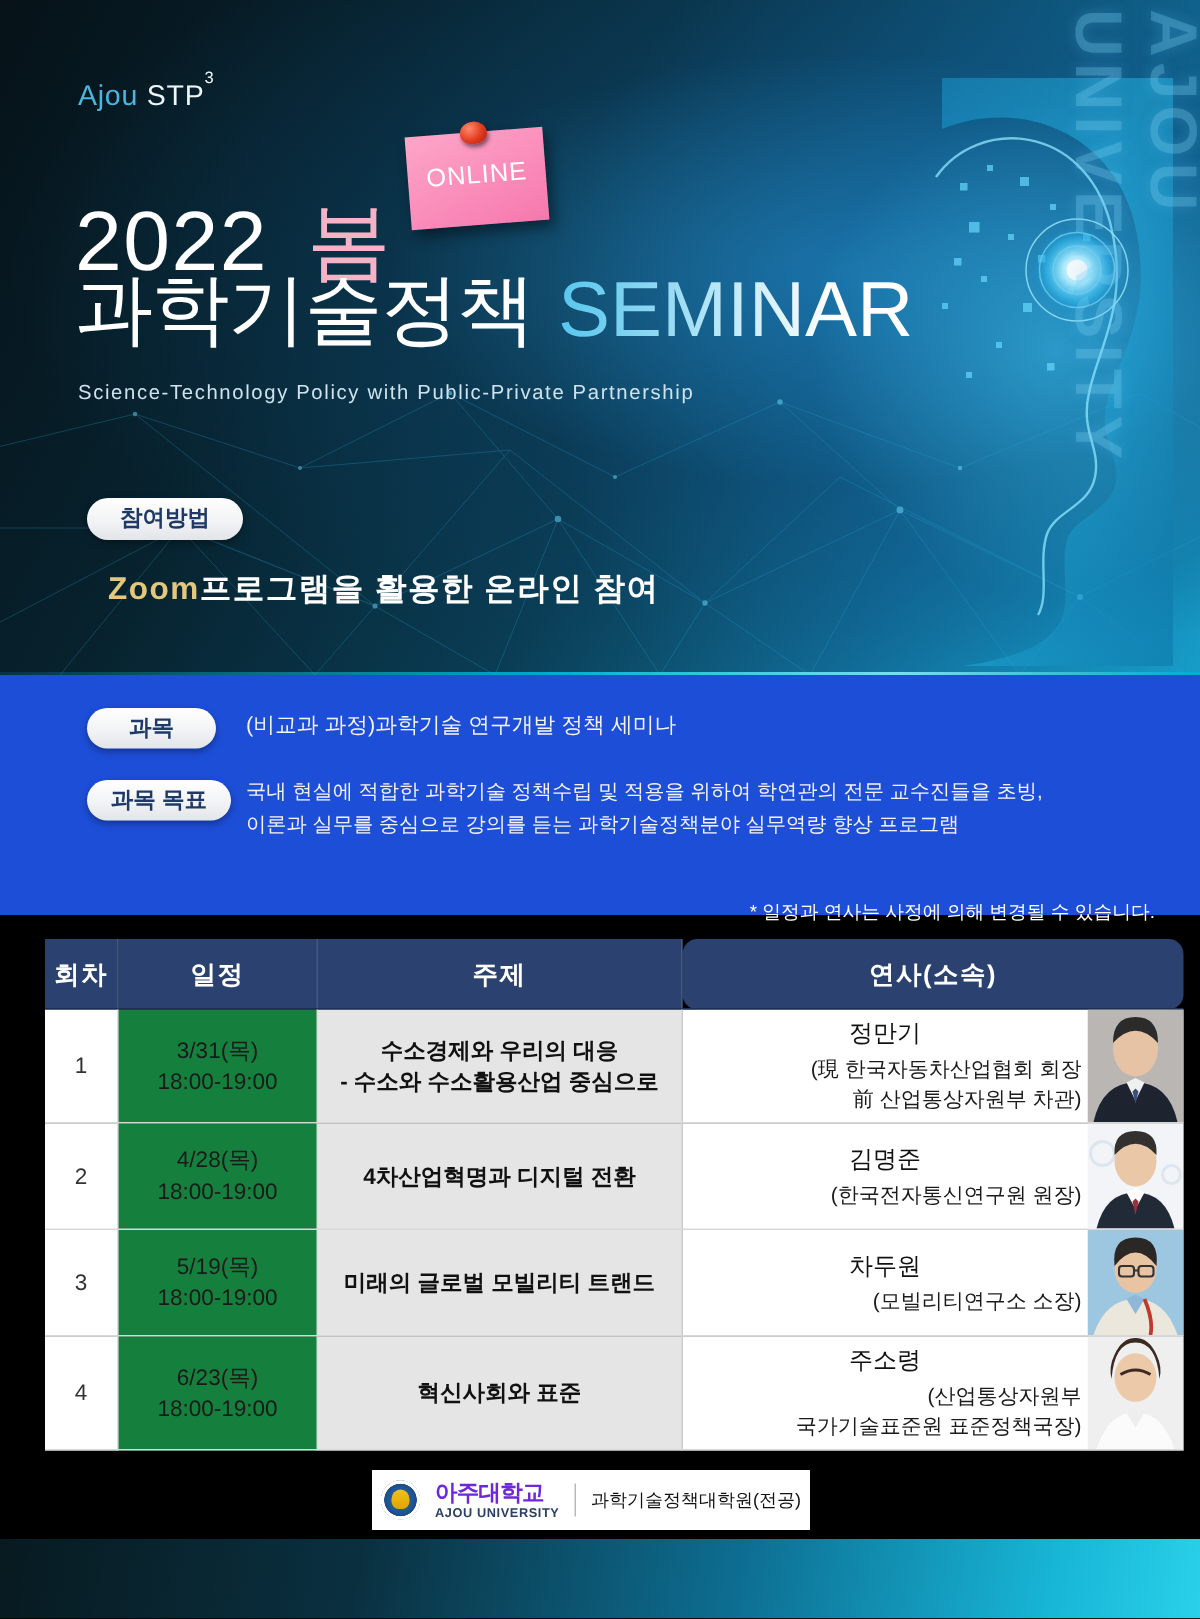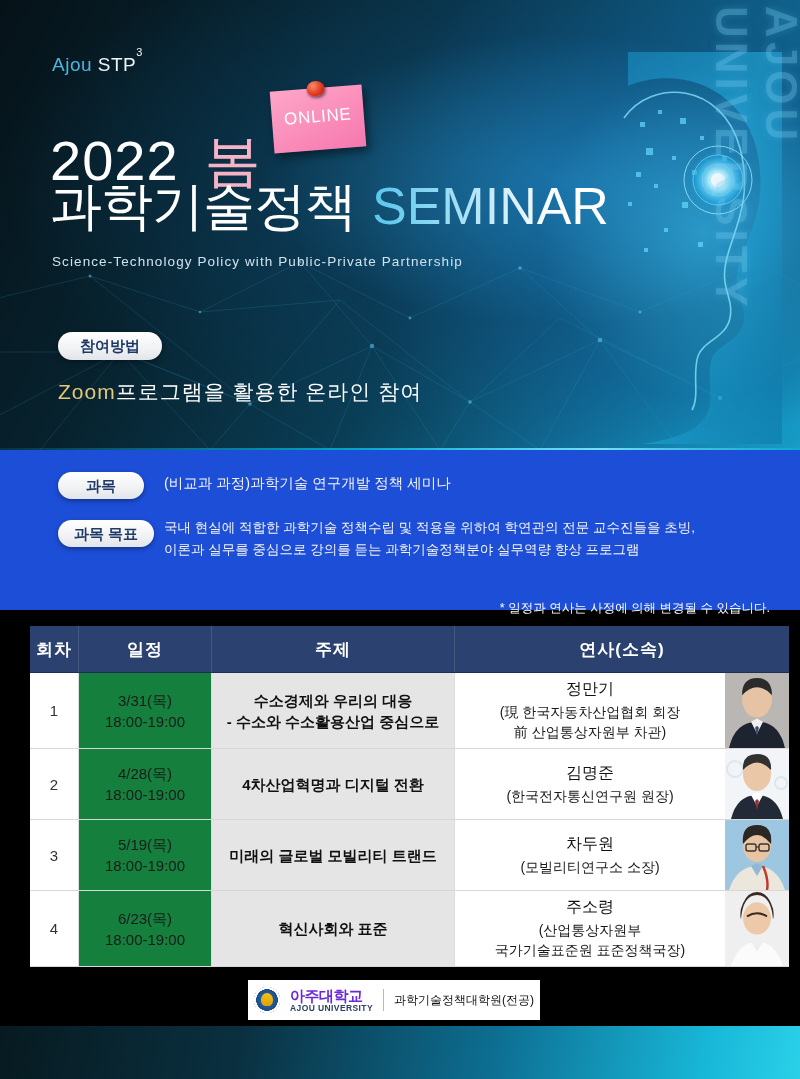--- a/index.html
+++ b/index.html
@@ -43,47 +43,47 @@
         font-size:44px;font-weight:700;letter-spacing:4px;color:rgba(120,205,240,0.30);
         text-shadow:0 0 9px rgba(100,200,255,.25);}
 
   
   .aihead{position:absolute;right:18px;top:52px;width:250px;height:392px;opacity:.95;}
 
   .badge{display:inline-block;border-radius:20px;text-align:center;
          background:linear-gradient(180deg,#ffffff 0%,#f2f3f5 55%,#e2e5e9 100%);
          color:#1f3a66;font-weight:700;box-shadow:0 2px 5px rgba(0,0,0,.35);}
   .badge-join{position:absolute;left:58px;top:332px;width:104px;height:28px;line-height:28px;font-size:15px;}
-  .join-text{position:absolute;left:58px;top:378px;font-size:21px;color:#ffffff;letter-spacing:1px;font-weight:400;}
+  .join-text{position:absolute;left:72px;top:378px;font-size:21px;color:#ffffff;letter-spacing:1px;font-weight:700;}
   .join-text .zoom{color:#e3c77a;}
 
   
   .info{position:absolute;left:0;top:450px;width:800px;height:160px;background:#1d4ed8;}
   .badge-sub{position:absolute;left:58px;top:22px;width:86px;height:27px;line-height:27px;font-size:15px;}
   .badge-goal{position:absolute;left:58px;top:70px;width:96px;height:27px;line-height:27px;font-size:15px;}
   .info-sub{position:absolute;left:164px;top:24px;font-size:14.5px;color:#f3f3f3;}
   .info-goal{position:absolute;left:164px;top:67px;font-size:13.5px;color:#f3f3f3;line-height:22px;width:620px;}
 
   .note{position:absolute;right:30px;top:600px;font-size:12.5px;color:#ffffff;}
 
   
   .tbl{position:absolute;left:30px;top:626px;width:740px;border-collapse:collapse;table-layout:fixed;}
   .tbl th{background:#2b4270;color:#ffffff;font-size:17px;font-weight:700;height:44px;
           border-right:1px solid #46587f;border-bottom:1px solid #1d3053;letter-spacing:1px;}
-  .tbl th:last-child{border-right:none;}
+  .tbl th:last-child{border-right:none;border-radius:10px;}
   .tbl td{border-right:1px solid #dcdcdc;border-bottom:1px solid #d8d8d8;text-align:center;vertical-align:middle;}
   .tbl td:last-child{border-right:none;}
   .c-no{width:46px;background:#ffffff;font-size:15px;color:#333;}
   .c-date{width:130px;background:#15803d;font-size:15px;color:#1a1a1a;line-height:21px;}
   .c-topic{width:230px;background:#e5e5e5;font-size:15px;font-weight:700;color:#111;line-height:21px;padding:0 6px;}
   .c-speaker{width:334px;background:#ffffff;padding:0;}
   .spk-wrap{display:flex;align-items:stretch;height:100%;}
   .spk-txt{flex:1;display:flex;flex-direction:column;justify-content:center;padding:6px 4px;}
   .spk-name{font-size:16px;font-weight:400;color:#111;margin-bottom:2px;}
-  .spk-org{font-size:14px;color:#1a1a1a;line-height:20px;}
+  .spk-org{font-size:14px;color:#1a1a1a;line-height:20px;text-align:right;}
   .spk-photo{width:64px;flex:0 0 64px;}
   .ph{width:64px;height:100%;display:block;}
 
   
   .footer{position:absolute;left:248px;top:980px;width:292px;height:40px;background:#ffffff;
           display:flex;align-items:center;justify-content:center;gap:10px;}
   .f-emblem{width:26px;height:26px;border-radius:50%;flex:0 0 26px;
             background:radial-gradient(circle at 50% 50%,#2f6fb5 0%,#1d4d8a 58%,#ffffff 60%,#ffffff 70%,#16407a 72%,#16407a 100%);position:relative;}
   .f-emblem:after{content:"";position:absolute;left:7px;top:6px;width:12px;height:13px;border-radius:50% 50% 40% 40%;
             background:linear-gradient(180deg,#f2c01e 0%,#e0a400 100%);}

